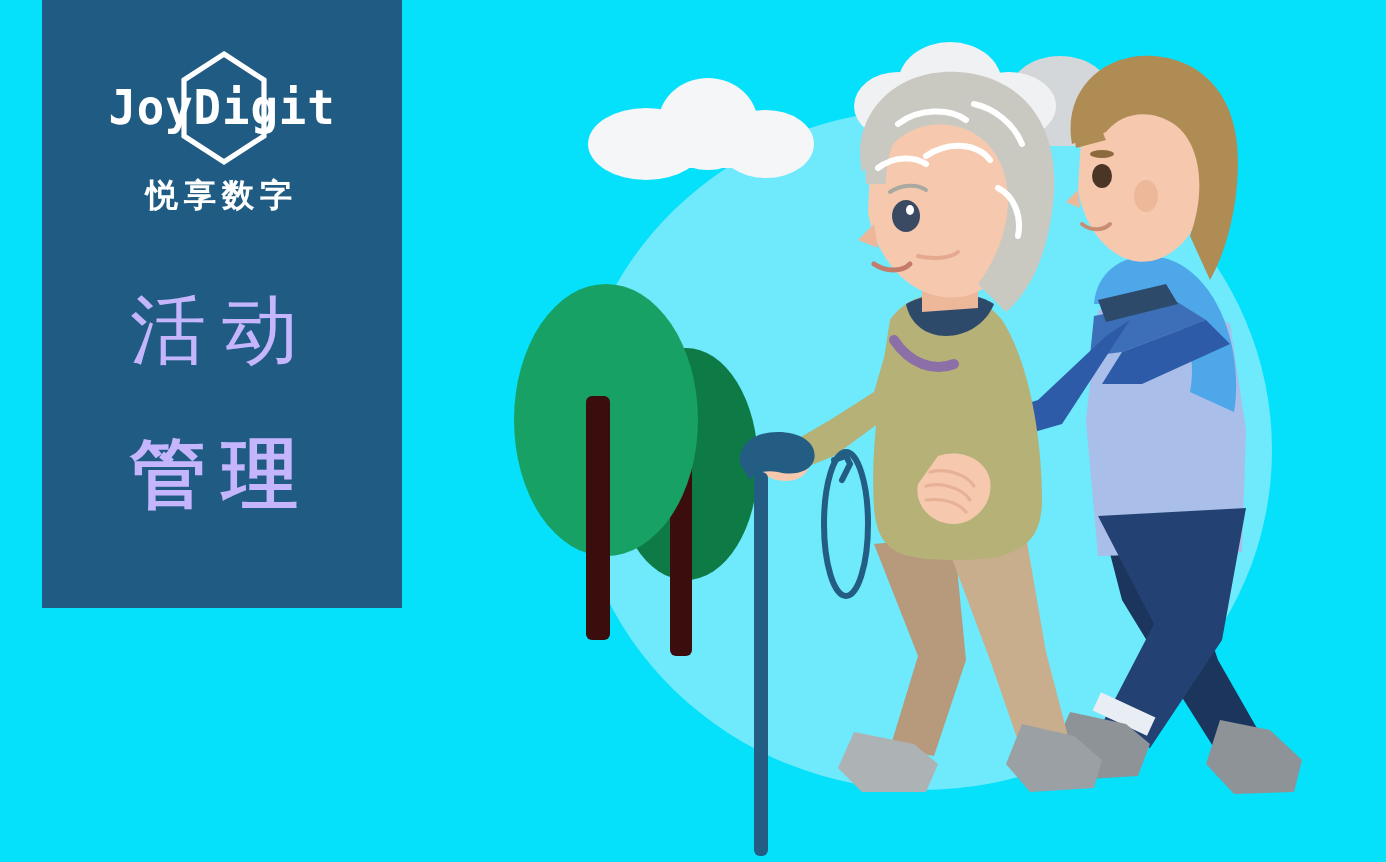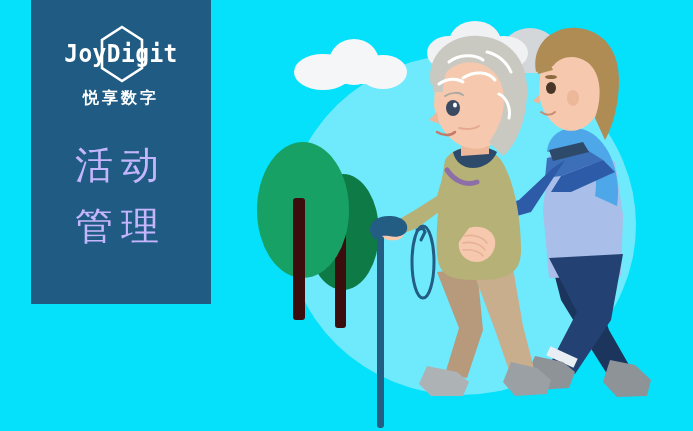--- a/index.html
+++ b/index.html
@@ -5,21 +5,21 @@
   html,body{margin:0;padding:0;}
   body{
     width:693px;height:431px;overflow:hidden;
     font-family:"Liberation Sans","DejaVu Sans",sans-serif;
     background:#05E0FB;
   }
   #stage{position:relative;width:693px;height:431px;overflow:hidden;background:#05E0FB;}
 
   
   #brand-panel{
-    position:absolute;left:31px;top:0;width:180px;height:304px;
+    position:absolute;left:21px;top:0;width:180px;height:304px;
     background:#1F5B82;
     display:flex;flex-direction:column;align-items:center;
     box-sizing:border-box;padding-top:26px;
   }
   #logo-block{position:relative;width:150px;height:56px;}
   #logo-hex{position:absolute;left:52px;top:-2px;width:48px;height:60px;}
   #logo-wordmark{
     position:absolute;left:0;top:14px;width:150px;text-align:center;
     color:#FFFFFF;font-size:24px;letter-spacing:0.5px;font-weight:bold;
     font-family:"DejaVu Sans Mono","Liberation Mono",monospace;
@@ -28,21 +28,21 @@
   #logo-cn{
     margin-top:6px;color:#FFFFFF;font-size:16px;letter-spacing:3px;
     font-weight:bold;font-family:"DejaVu Sans","Liberation Sans",sans-serif;
   }
   #panel-title{
     margin-top:26px;color:#c4b5fd;text-align:center;
     font-size:38px;line-height:60px;letter-spacing:8px;
     font-family:"DejaVu Sans","Liberation Sans",sans-serif;
   }
   #panel-title .line1{display:block;font-weight:400;}
-  #panel-title .line2{display:block;font-weight:normal;margin-top:1px;}
+  #panel-title .line2{display:block;font-weight:bold;margin-top:12px;}
 
   
   #illustration{position:absolute;left:231px;top:0;width:462px;height:431px;}
   #illustration svg{display:block;}
 </style>
 </head>
 <body>
 
 <div id="stage">
 

